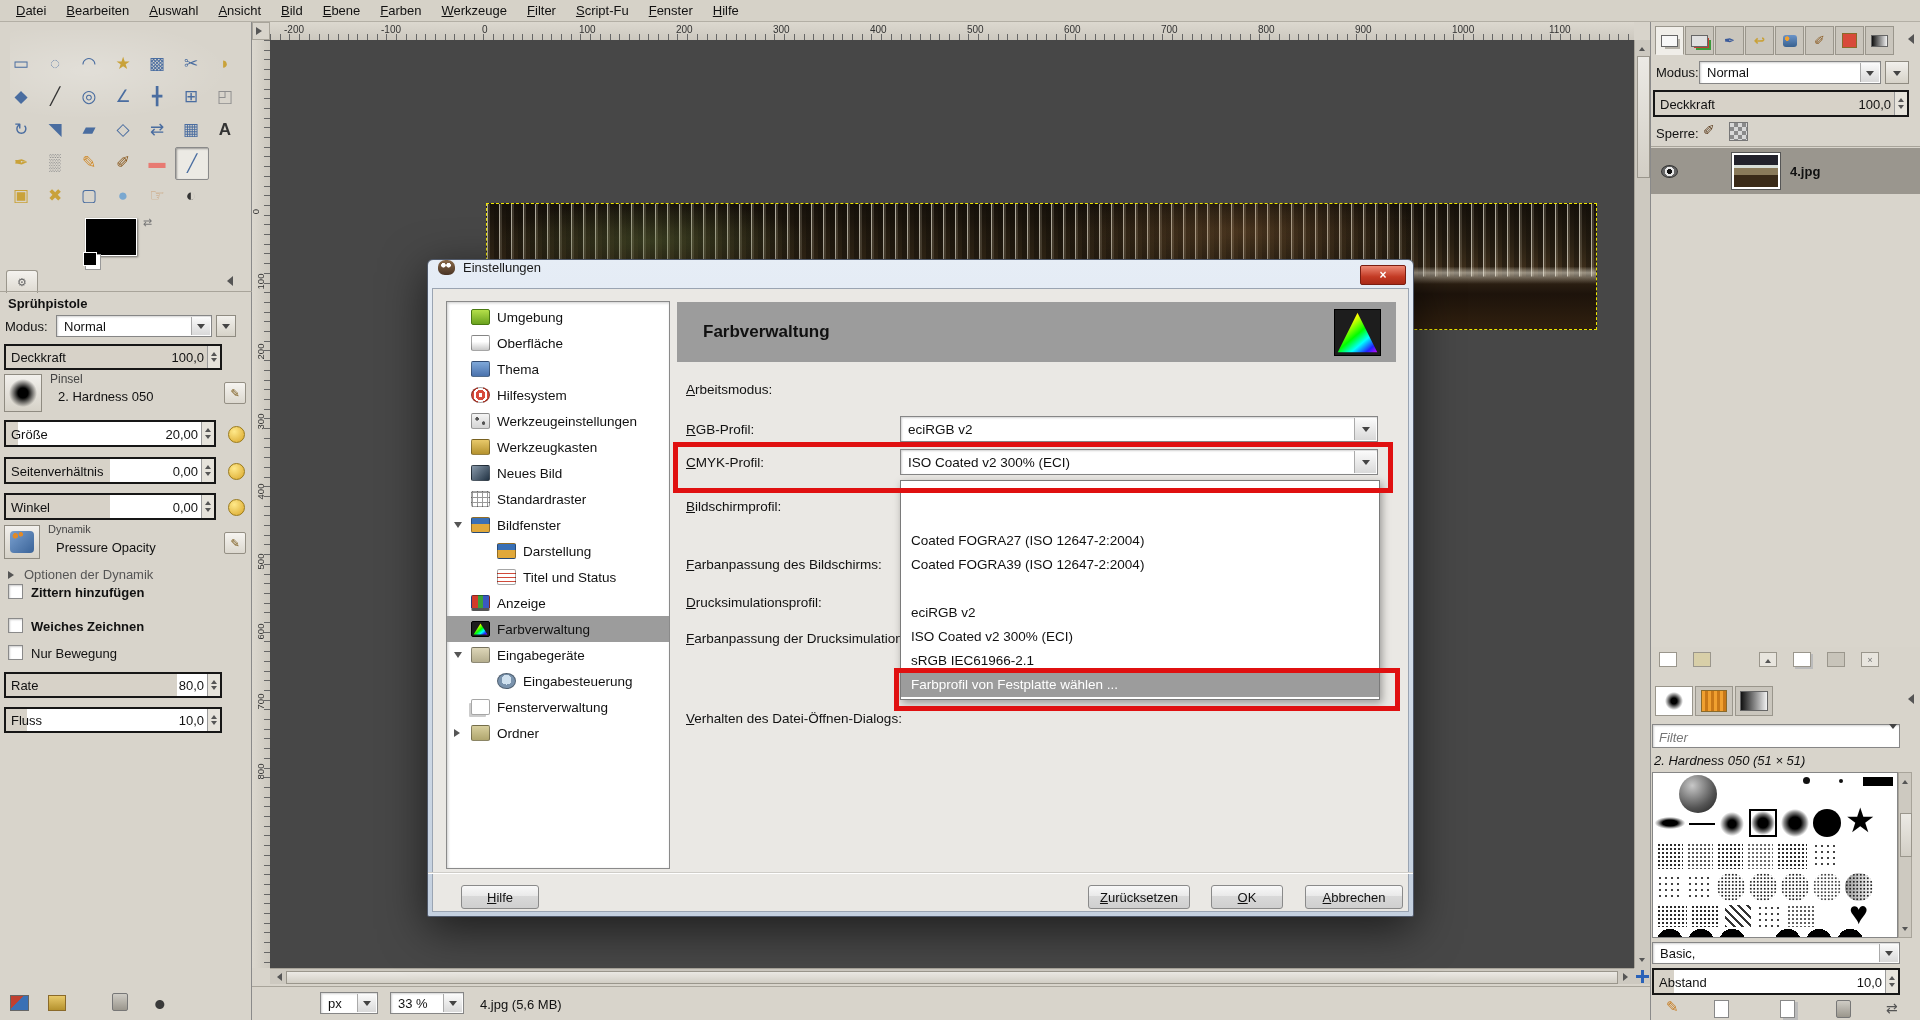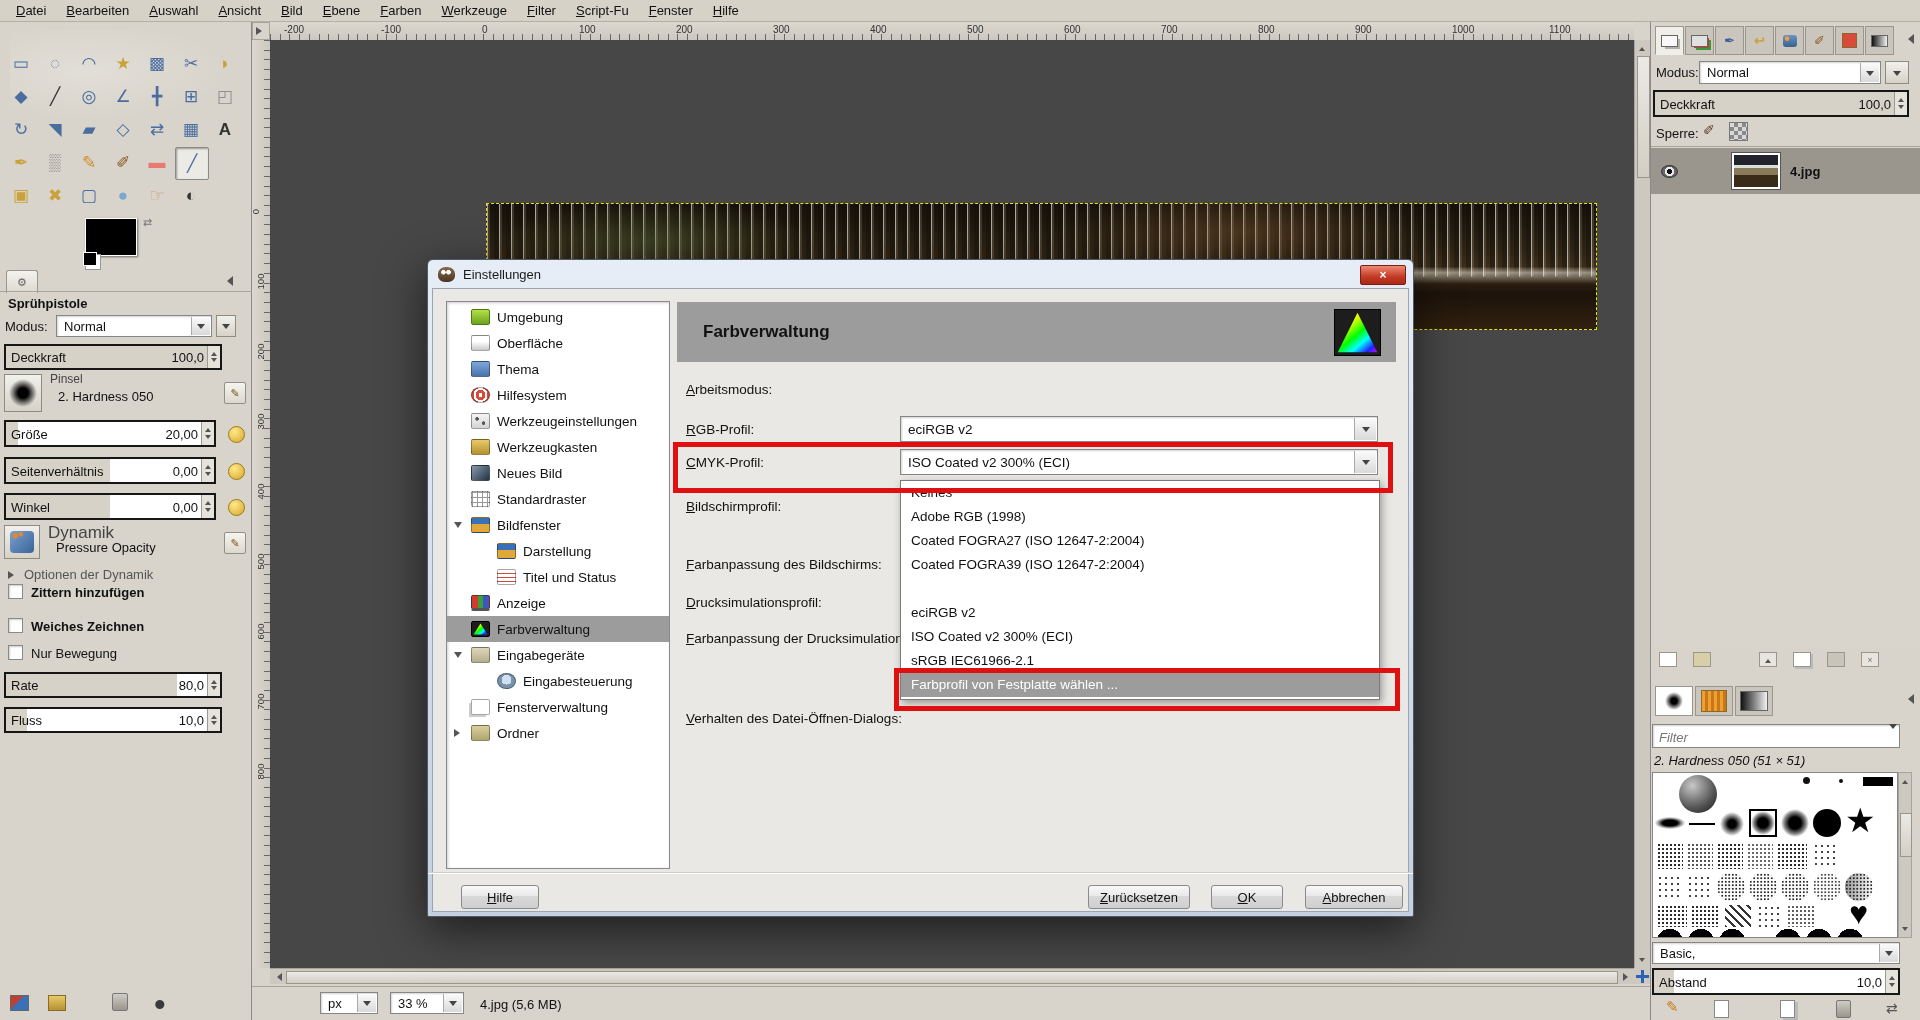--- a/index.html
+++ b/index.html
@@ -88,21 +88,21 @@
   #filterbox{position:absolute;left:1652px;top:724px;width:248px;height:24px;box-sizing:border-box;background:#fff;border:1px solid #868686;box-shadow:inset 1px 1px 2px rgba(0,0,0,.18)}
   #filterbox input{position:absolute;left:4px;top:2px;width:210px;height:18px;border:none;outline:none;font:italic 13px "Liberation Sans",sans-serif;color:#999;background:transparent}
   #bgrid{position:absolute;left:1652px;top:772px;width:246px;height:166px;background:#fff;border:1px solid #868686;box-sizing:border-box;overflow:hidden}
   .bw{position:absolute}
   .speck{background-image:radial-gradient(#2a2a2a 1px,transparent 1.4px);background-size:4px 4px}
   .speck2{background-image:radial-gradient(#444 .8px,transparent 1.1px);background-size:6px 6px}
   .chalk{border-radius:50%;background-image:radial-gradient(#222 1px,transparent 1.3px);background-size:3.5px 3.5px}
   #bsb{position:absolute;left:1898px;top:772px;width:14px;height:166px;background:#cdc9c0;border:1px solid #a8a49a;box-sizing:border-box}
   
   #dialog{position:absolute;left:427px;top:259px;width:985px;height:656px;background:linear-gradient(#e6edf6,#c4d0df);border:1px solid #50596a;border-radius:6px 6px 2px 2px;box-shadow:0 12px 45px rgba(0,0,0,.6);z-index:10}
-  #dtitle{position:absolute;left:0;top:0;right:0;height:28px;display:flex;align-items:center;padding-left:10px;font-size:13px;color:#1a1a1a}
+  #dtitle{position:absolute;left:0;top:0;right:0;height:28px;display:flex;padding-left:10px;font-size:13px;color:#1a1a1a}
   #wilber{width:17px;height:15px;border-radius:45% 45% 40% 40%;background:radial-gradient(circle at 32% 35%,#fff 2px,transparent 2.6px),radial-gradient(circle at 62% 35%,#fff 2px,transparent 2.6px),linear-gradient(#8a6a4a,#4a3424);margin-right:8px}
   #dclose{position:absolute;right:7px;top:5px;width:44px;height:18px;border-radius:2px;background:linear-gradient(#ee8a76,#c33a24 60%,#a92a18);border:1px solid #7a1e12;color:#fff;font-weight:bold;font-size:12px;display:flex;align-items:center;justify-content:center}
   #dbody{position:absolute;left:4px;right:4px;top:28px;bottom:4px;background:#eae8e4;border:1px solid #9aa4b2}
   #treep{position:absolute;left:18px;top:41px;width:222px;height:566px;background:#fff;border:1px solid #8a8a8a;box-shadow:inset 1px 1px 3px rgba(0,0,0,.2);overflow:hidden}
   .titem{position:absolute;left:0;right:0;height:26px;display:flex;align-items:center;gap:7px;padding-left:24px;font-size:13.5px;box-sizing:border-box}
   .titem.child{padding-left:50px}
   .titem.sel{background:#9c9c9c}
   .texp{position:absolute;left:7px}
   .eo{width:0;height:0;border:4px solid transparent;border-top:6px solid #555;margin-top:3px}
   .ec{width:0;height:0;border:4px solid transparent;border-left:6px solid #555}
@@ -246,21 +246,21 @@
     <span class="sv">0,00</span>
     <b class="spin">
         <i class="tu"></i>
         <i class="td"></i>
       </b>
   </div>
   <div class="resetbtn" style="left:228px;top:477px"></div>
   <div class="sqbtn" style="left:4px;top:503px;width:36px;height:34px">
     <i style="width:24px;height:22px;border-radius:4px;background:radial-gradient(circle at 22% 22%,#e08a2a 2.5px,transparent 3px),radial-gradient(circle at 45% 15%,#e08a2a 2px,transparent 2.5px),linear-gradient(135deg,#7aa0cf,#3a6398)"></i>
   </div>
-  <div class="lab" style="left:48px;top:501px;font-size:17px;color:#444">Dynamik</div>
+  <div class="lab" style="left:48px;top:501px;font-size:11px;color:#444">Dynamik</div>
   <div class="lab" style="left:56px;top:518px">Pressure Opacity</div>
   <div class="minibtn" style="left:224px;top:510px">
       <span>✎</span>
     </div>
   <div class="lab graylab" style="left:8px;top:545px"><i class="exp-r"></i><span>Optionen der Dynamik</span></div>
   <div class="lab" style="left:8px;top:562px"><i class="cb"></i><span class="boldlab">Zittern hinzufügen</span></div>
   <div class="lab" style="left:8px;top:596px"><i class="cb"></i><span class="boldlab">Weiches Zeichnen</span></div>
   <div class="lab" style="left:8px;top:623px"><i class="cb"></i><span>Nur Bewegung</span></div>
   <div class="slider" style="left:4px;top:650px;width:218px;height:26px">
     <i class="fill" style="width:80%"></i>
@@ -609,22 +609,20 @@
         <i class="tri"></i>
       </span>
   </div>
   <span class="flabel" style="top:239px">Bildschirmprofil:</span>
   <span class="flabel" style="top:297px">Farbanpassung des Bildschirms:</span>
   <span class="flabel" style="top:335px">Drucksimulationsprofil:</span>
   <span class="flabel" style="top:371px">Farbanpassung der Drucksimulation:</span>
   <span class="flabel" style="top:451px">Verhalten des Datei-Öffnen-Dialogs:</span>
 
   <div id="popup">
-    <div class="ditem" style="top:0">Keines</div>
-    <div class="ditem" style="top:24px">Adobe RGB (1998)</div>
     <div class="ditem" style="top:48px">Coated FOGRA27 (ISO 12647-2:2004)</div>
     <div class="ditem" style="top:72px">Coated FOGRA39 (ISO 12647-2:2004)</div>
     <div class="ditem" style="top:120px">eciRGB v2</div>
     <div class="ditem" style="top:144px">ISO Coated v2 300% (ECI)</div>
     <div class="ditem" style="top:168px">sRGB IEC61966-2.1</div>
     <div class="ditem hl" style="top:192px">Farbprofil von Festplatte wählen ...</div>
   </div>
 
   <div class="redbox" style="left:245px;top:182px;width:710px;height:41px"></div>
   <div class="redbox" style="left:466px;top:408px;width:496px;height:33px"></div>

